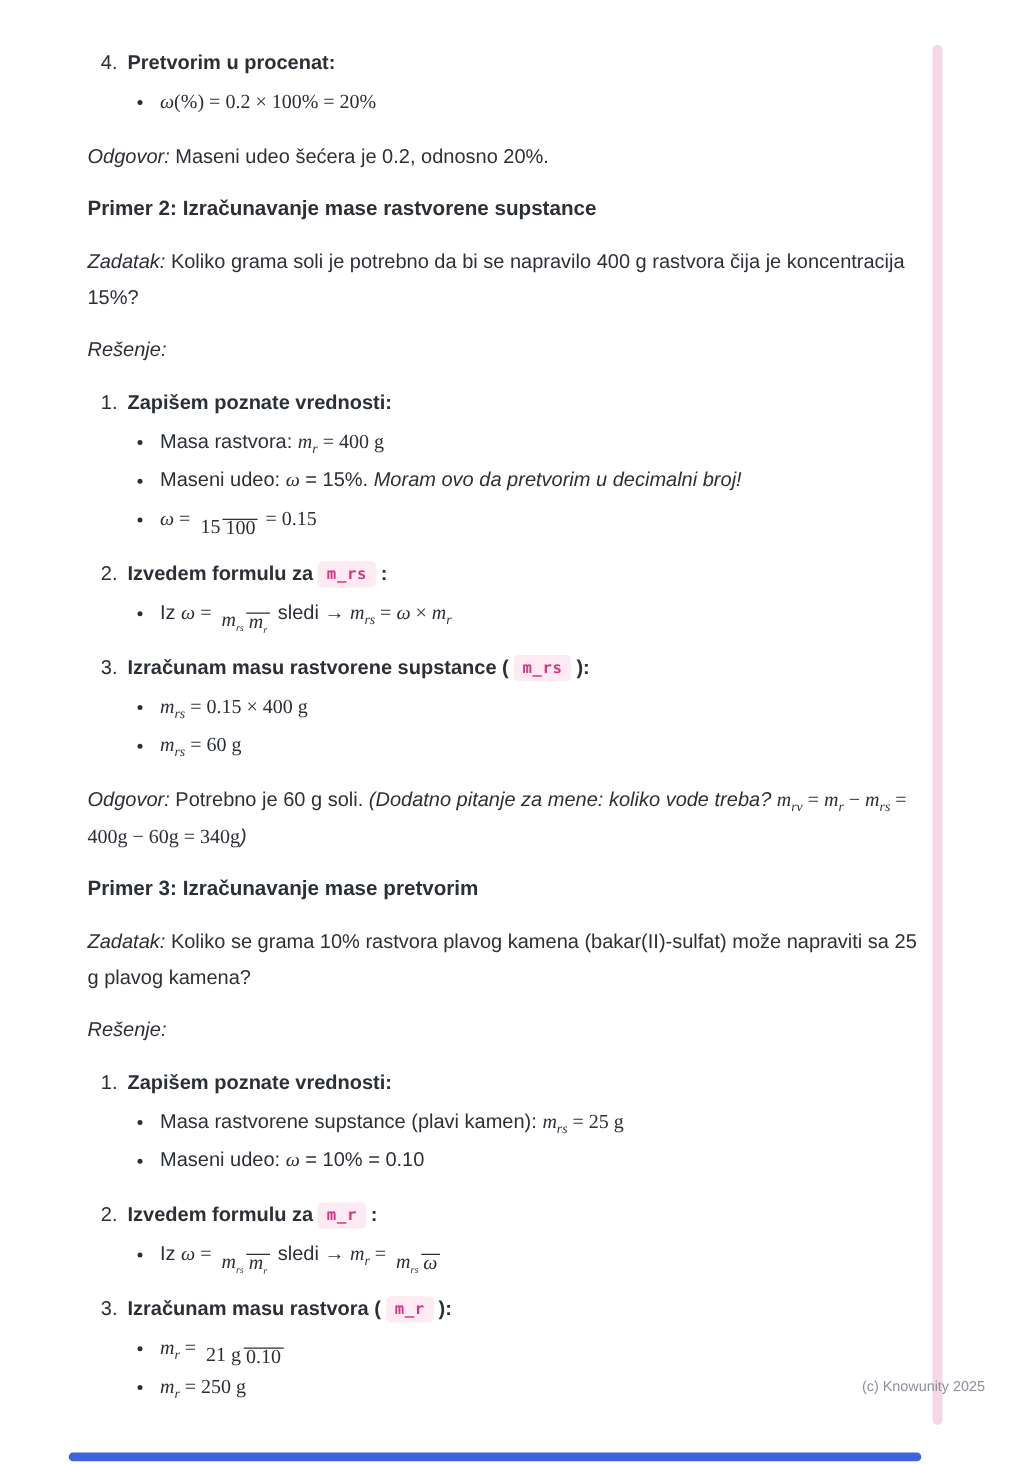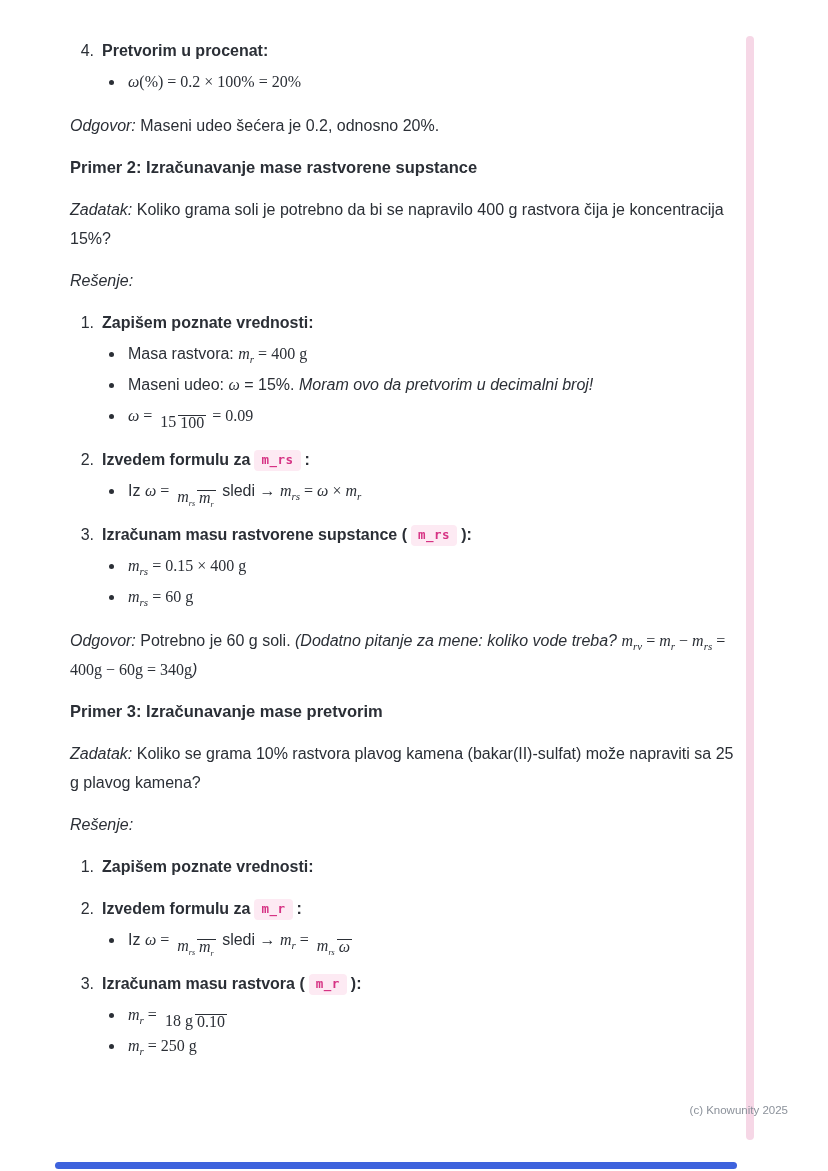--- a/index.html
+++ b/index.html
@@ -60,21 +60,21 @@
       <div class="num-item">
         <span class="num-label">1.</span>
         <div class="num-body">
           <div class="num-head"><strong class="run-b">Zapišem poznate vrednosti:</strong></div>
           <ul class="bullets">
             <li class="bullet">Masa rastvora: <span class="math"><span class="mvar">m</span><sub class="msub">r</sub></span><span class="math"> = 400 g</span></li>
             <li class="bullet">Maseni udeo: <span class="math mvar">ω</span> = 15%. <em class="run-i">Moram ovo da pretvorim u decimalni broj!</em></li>
             <li class="bullet"><span class="math mvar">ω</span><span class="math"> = </span><span class="math frac">
                 <span class="fnum"><span class="math">15</span></span>
                 <span class="fden"><span class="math">100</span></span>
-              </span><span class="math"> = 0.09</span></li>
+              </span><span class="math"> = 0.15</span></li>
           </ul>
         </div>
       </div>
       <div class="num-item">
         <span class="num-label">2.</span>
         <div class="num-body">
           <div class="num-head"><strong class="run-b">Izvedem formulu za</strong><code class="code-chip">m_rs</code><strong class="run-b">:</strong></div>
           <ul class="bullets">
             <li class="bullet">Iz <span class="math mvar">ω</span><span class="math"> = </span><span class="math frac">
                 <span class="fnum"><span class="math"><span class="mvar">m</span><sub class="msub">rs</sub></span></span>
@@ -94,20 +94,24 @@
         </div>
       </div>
       <p class="para"><em class="run-i">Odgovor:</em> Potrebno je 60 g soli. <em class="run-i">(Dodatno pitanje za mene: koliko vode treba? </em><span class="math"><span class="mvar">m</span><sub class="msub">rv</sub></span><span class="math"> = </span><span class="math"><span class="mvar">m</span><sub class="msub">r</sub></span><span class="math"> − </span><span class="math"><span class="mvar">m</span><sub class="msub">rs</sub></span><span class="math"> = 400g − 60g = 340g</span><em class="run-i">)</em></p>
       <h3 class="heading"><strong class="run-b">Primer 3: Izračunavanje mase pretvorim</strong></h3>
       <p class="para"><em class="run-i">Zadatak:</em> Koliko se grama 10% rastvora plavog kamena (bakar(II)-sulfat) može napraviti sa 25 g plavog kamena?</p>
       <p class="para"><em class="run-i">Rešenje:</em></p>
       <div class="num-item">
         <span class="num-label">1.</span>
         <div class="num-body">
           <div class="num-head"><strong class="run-b">Zapišem poznate vrednosti:</strong></div>
+          <ul class="bullets">
+            <li class="bullet">Masa rastvorene supstance (plavi kamen): <span class="math"><span class="mvar">m</span><sub class="msub">rs</sub></span><span class="math"> = 25 g</span></li>
+            <li class="bullet">Maseni udeo: <span class="math mvar">ω</span> = 10% = 0.10</li>
+          </ul>
         </div>
       </div>
       <div class="num-item">
         <span class="num-label">2.</span>
         <div class="num-body">
           <div class="num-head"><strong class="run-b">Izvedem formulu za</strong><code class="code-chip">m_r</code><strong class="run-b">:</strong></div>
           <ul class="bullets">
             <li class="bullet">Iz <span class="math mvar">ω</span><span class="math"> = </span><span class="math frac">
                 <span class="fnum"><span class="math"><span class="mvar">m</span><sub class="msub">rs</sub></span></span>
                 <span class="fden"><span class="math"><span class="mvar">m</span><sub class="msub">r</sub></span></span>
@@ -117,21 +121,21 @@
               </span></li>
           </ul>
         </div>
       </div>
       <div class="num-item">
         <span class="num-label">3.</span>
         <div class="num-body">
           <div class="num-head"><strong class="run-b">Izračunam masu rastvora (</strong><code class="code-chip">m_r</code><strong class="run-b">):</strong></div>
           <ul class="bullets">
             <li class="bullet"><span class="math"><span class="mvar">m</span><sub class="msub">r</sub></span><span class="math"> = </span><span class="math frac">
-                <span class="fnum"><span class="math">18 g</span></span>
+                <span class="fnum"><span class="math">21 g</span></span>
                 <span class="fden"><span class="math">0.10</span></span>
               </span></li>
             <li class="bullet"><span class="math"><span class="mvar">m</span><sub class="msub">r</sub></span><span class="math"> = 250 g</span></li>
           </ul>
         </div>
       </div>
     </main>
   <div class="side-bar"></div>
   <div class="watermark">(c) Knowunity 2025</div>
   <div class="bottom-bar"></div>

